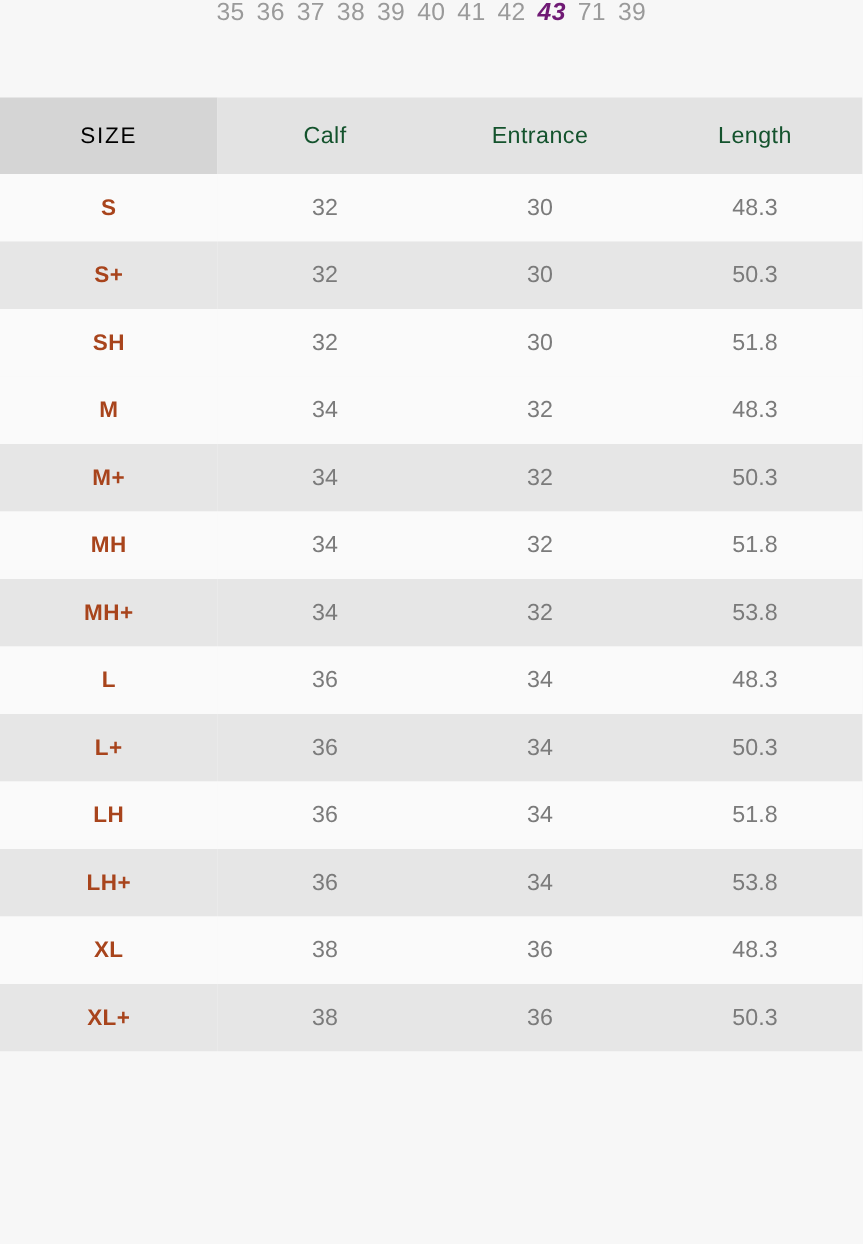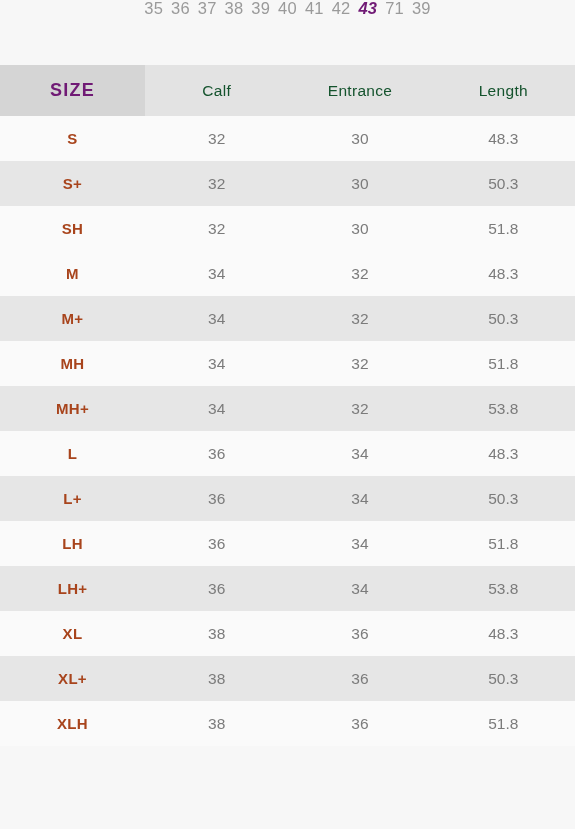--- a/index.html
+++ b/index.html
@@ -60,23 +60,23 @@
     font-size: 15.5px;
     color: #14532d;
     text-align: center;
     vertical-align: middle;
     background: #e3e3e3;
     padding: 0;
     letter-spacing: 0.3px;
   }
   .chart-table thead th.size-head {
     background: #d5d5d5;
-    color: #701a75;
-    font-weight: bold;
-    font-size: 18px;
+    color: #000000;
+    font-weight: normal;
+    font-size: 15px;
     letter-spacing: 1.2px;
   }
 
   .chart-table tbody td {
     height: 45px;
     padding: 0;
     text-align: center;
     vertical-align: middle;
     font-size: 15.5px;
     color: #7b7b7b;
@@ -202,23 +202,17 @@
           <td>38</td>
           <td>36</td>
           <td>48.3</td>
         </tr>
         <tr class="row-even">
           <td class="size-cell">XL+</td>
           <td>38</td>
           <td>36</td>
           <td>50.3</td>
         </tr>
-        <tr class="row-odd">
-          <td class="size-cell">XLH</td>
-          <td>38</td>
-          <td>36</td>
-          <td>51.8</td>
-        </tr>
       </tbody>
   </table>
 
   <div class="bottom-pad"></div>
 </div>
 
 </body></html>

